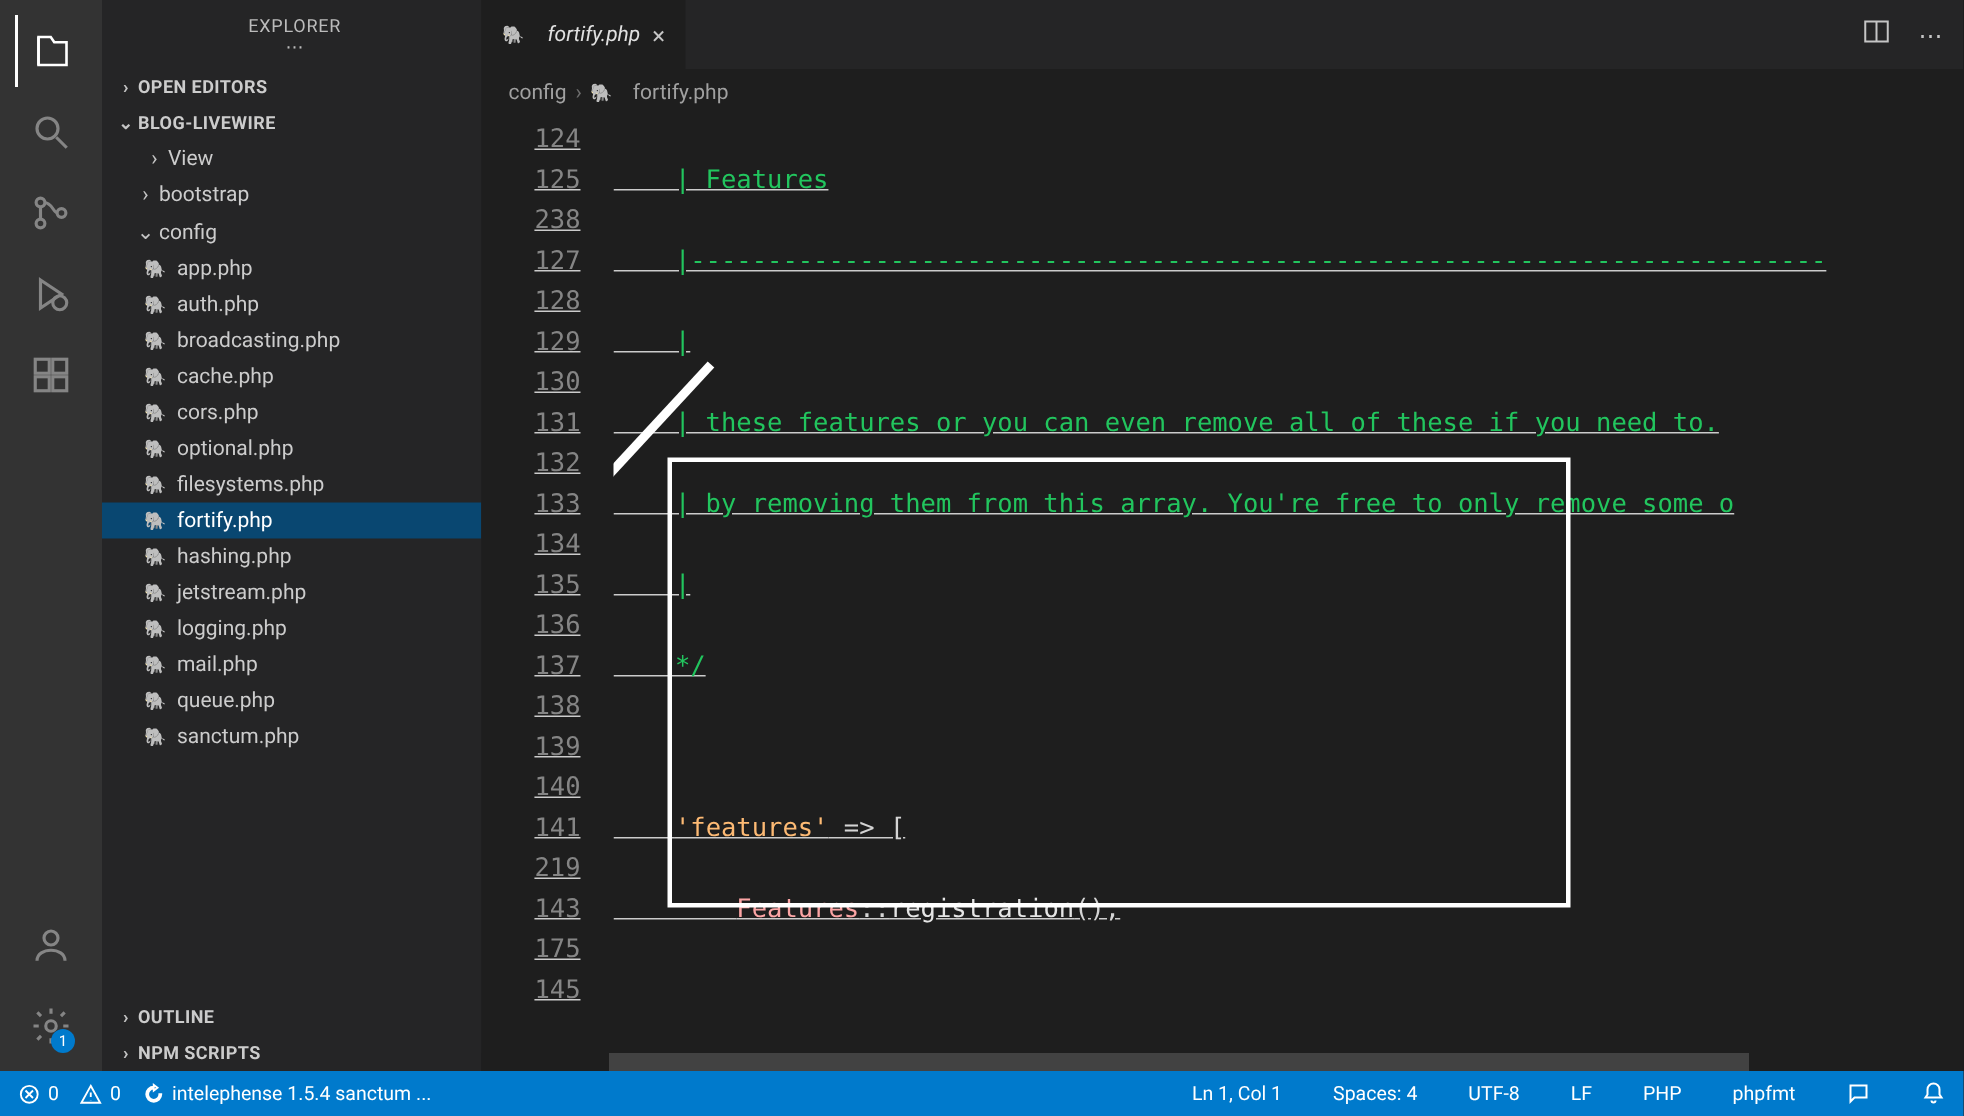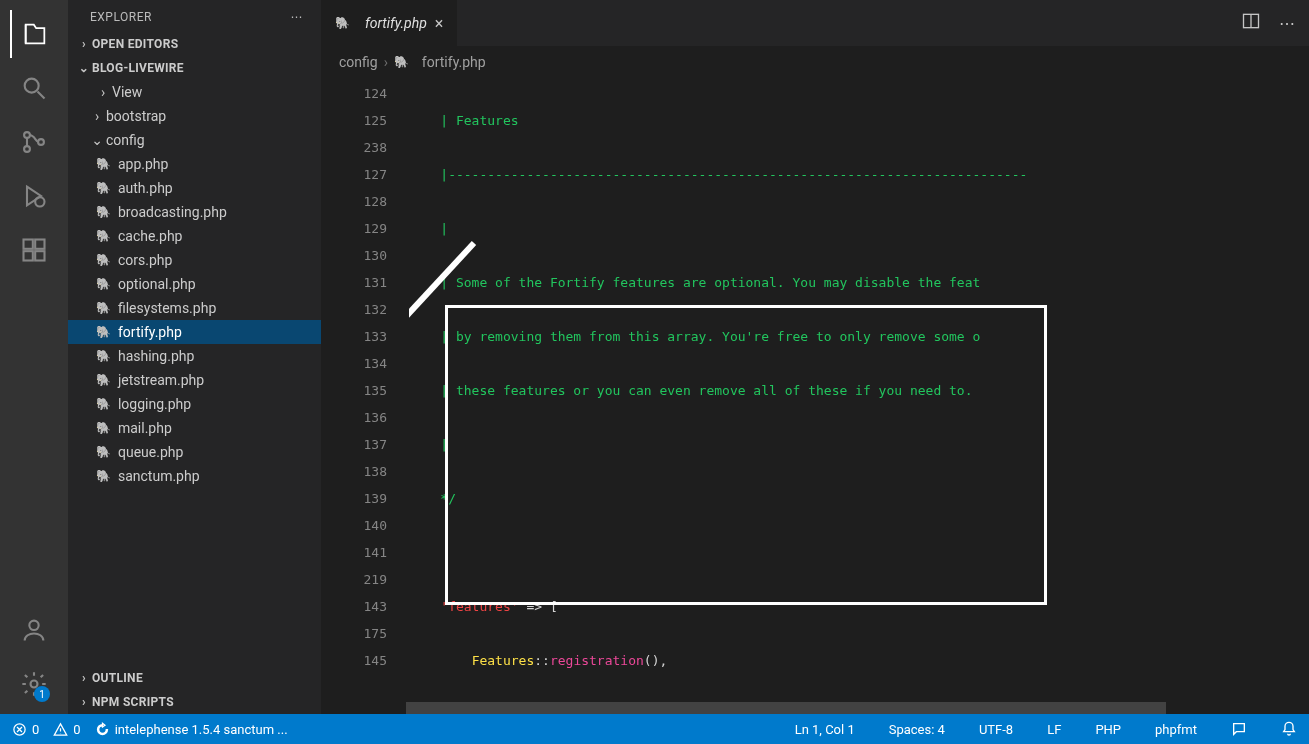--- a/index.html
+++ b/index.html
@@ -44,20 +44,21 @@
       width: 253px;
       background: #252526;
       display: flex; flex-direction: column;
       overflow: hidden;
     }
     .sidebar-header {
       display: flex; justify-content: space-between; align-items: center;
       padding: 10px 18px 8px 22px;
       font-size: 12px; color: #bbbbbb;
       letter-spacing: 0.5px;
+      flex-direction: column;
     }
     .sidebar-header .more { color: #bbbbbb; cursor: pointer; }
     .section-header {
       display: flex; align-items: center;
       padding: 5px 8px; font-size: 12px; font-weight: 700;
       color: #cccccc; cursor: pointer; letter-spacing: 0.3px;
     }
     .chev { width: 16px; display: inline-flex; justify-content: center; color: #c5c5c5; }
     .file-tree { flex: 1; overflow: hidden; }
     .tree-row {
@@ -86,34 +87,34 @@
     .tab-close { color: #c5c5c5; font-size: 16px; cursor: pointer; font-style: normal;}
     .tab-actions { display: flex; align-items: center; padding: 0 14px; gap: 18px; color: #c5c5c5; }
     .breadcrumb {
       display: flex; align-items: center; padding: 8px 18px 10px 18px;
       font-size: 14px; color: #a0a0a0; gap: 6px;
     }
     .breadcrumb .sep { color: #6e6e6e; }
     .code-area {
       flex: 1; display: flex;
       font-family: "Consolas", "Monaco", monospace;
-      font-size: 13px; line-height: 27px;
-      overflow: hidden; position: relative;
+      font-size: 17px; line-height: 27px;
+      overflow: hidden; position: relative; text-decoration: underline;
     }
     .gutter {
       width: 88px; text-align: right;
       color: #858585; padding-right: 22px;
       user-select: none;
     }
     .code-content { flex: 1; position: relative; white-space: pre; overflow: hidden; }
     .code-line { height: 27px; }
     .c-comment { color: #22c55e; }
-    .c-str { color: #ef4444; }
-    .c-class { color: #fde047; }
-    .c-method { color: #ec4899; }
+    .c-str { color: #fdba74; }
+    .c-class { color: #fca5a5; }
+    .c-method { color: #e5e5e5; }
     .c-punct { color: #d4d4d4; }
     .highlight-box {
       position: absolute;
       border: 3px solid #ffffff;
       pointer-events: none;
     }
     .arrow-svg { position: absolute; pointer-events: none; }
     .minimap {
       position: absolute; right: 0; top: 0; width: 30px; height: 100%;
       background: #1e1e1e;
@@ -334,23 +335,22 @@
           <div class="code-line">141</div>
           <div class="code-line">219</div>
           <div class="code-line">143</div>
           <div class="code-line">175</div>
           <div class="code-line">145</div>
         </div>
       <div class="code-content">
 <div class="code-line"><span class="c-comment">    | Features</span></div>
 <div class="code-line"><span class="c-comment">    |--------------------------------------------------------------------------</span></div>
 <div class="code-line"><span class="c-comment">    |</span></div>
-<div class="code-line"><span class="c-comment">    | Some of the Fortify features are optional. You may disable the feat</span></div>
+<div class="code-line"><span class="c-comment">    | these features or you can even remove all of these if you need to.</span></div>
 <div class="code-line"><span class="c-comment">    | by removing them from this array. You're free to only remove some o</span></div>
-<div class="code-line"><span class="c-comment">    | these features or you can even remove all of these if you need to.</span></div>
 <div class="code-line"><span class="c-comment">    |</span></div>
 <div class="code-line"><span class="c-comment">    */</span></div>
 <div class="code-line"></div>
 <div class="code-line"><span class="c-punct">    </span><span class="c-str">'features'</span><span class="c-punct"> =&gt; [</span></div>
 <div class="code-line"><span>        </span><span class="c-class">Features</span><span class="c-punct">::</span><span class="c-method">registration</span><span class="c-punct">(),</span></div>
 <div class="code-line"></div>
 
 
 
 

